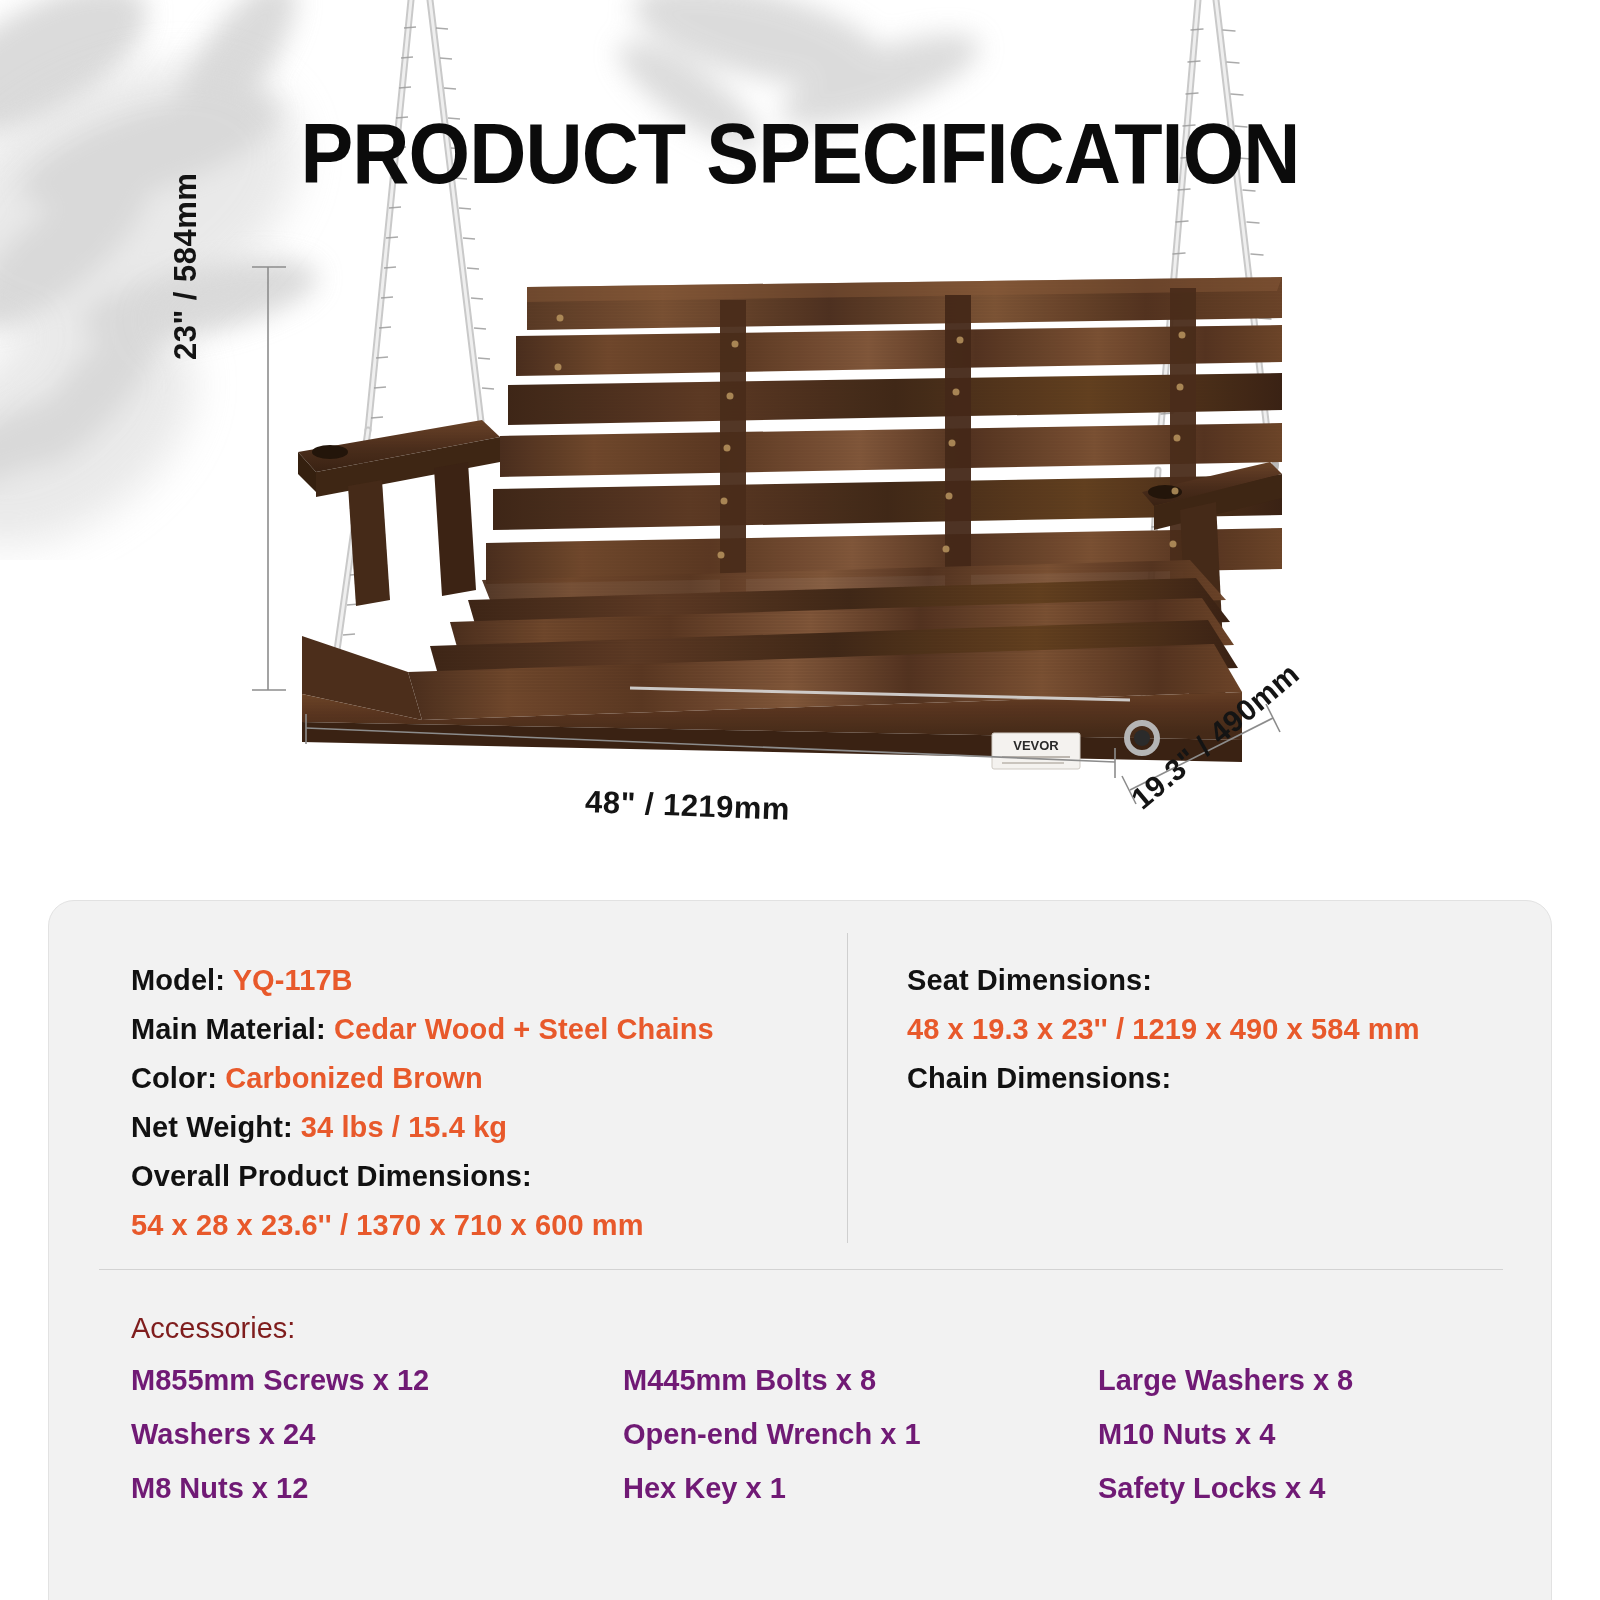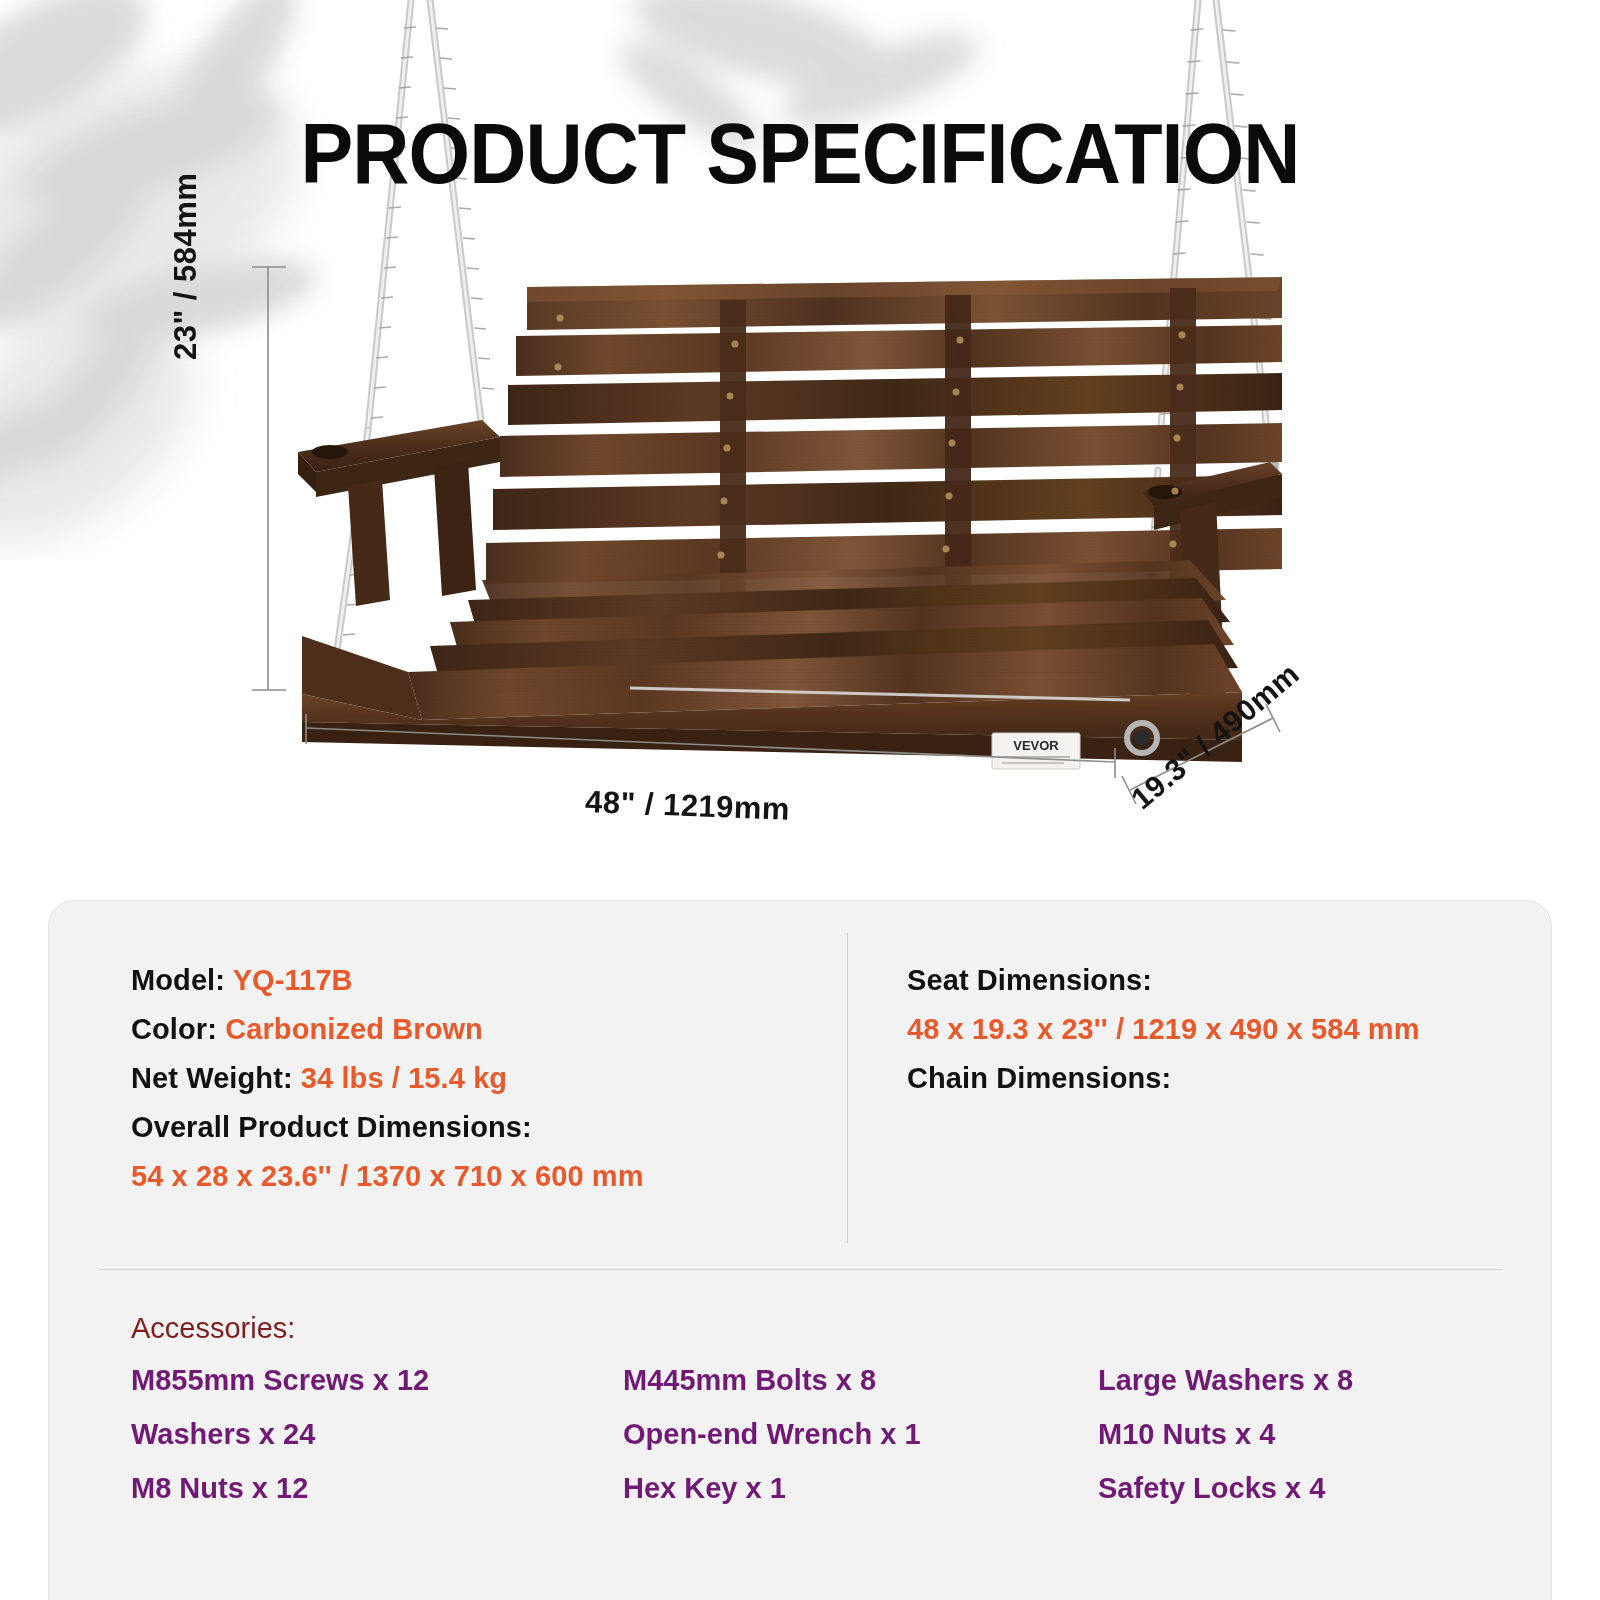--- a/index.html
+++ b/index.html
@@ -486,20 +486,24 @@
 
 <div class="spec-panel">
 
   <div class="spec-top">
     <div class="spec-col-left">
       <div class="spec-line">
         <span>Model:</span>
         <span class="val">YQ-117B</span>
       </div>
       <div class="spec-line">
+        <span>Main Material:</span>
+        <span class="val">Cedar Wood + Steel Chains</span>
+      </div>
+      <div class="spec-line">
         <span>Color:</span>
         <span class="val">Carbonized Brown</span>
       </div>
       <div class="spec-line">
         <span>Net Weight:</span>
         <span class="val">34 lbs / 15.4 kg</span>
       </div>
       <div class="spec-line">Overall Product Dimensions:</div>
       <div class="spec-line val-only">54 x 28 x 23.6'' / 1370 x 710 x 600 mm</div>
     </div>

